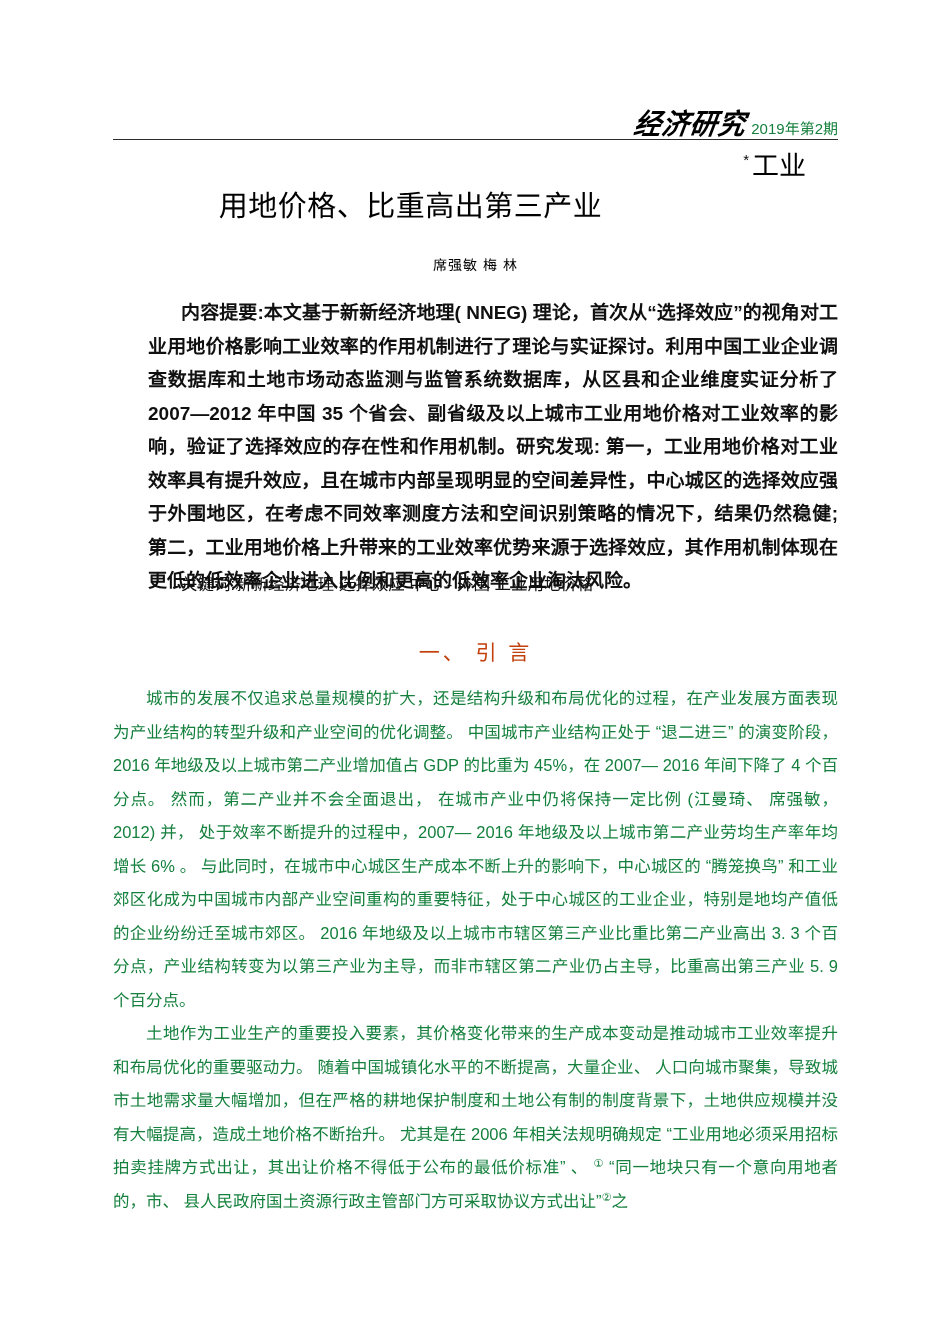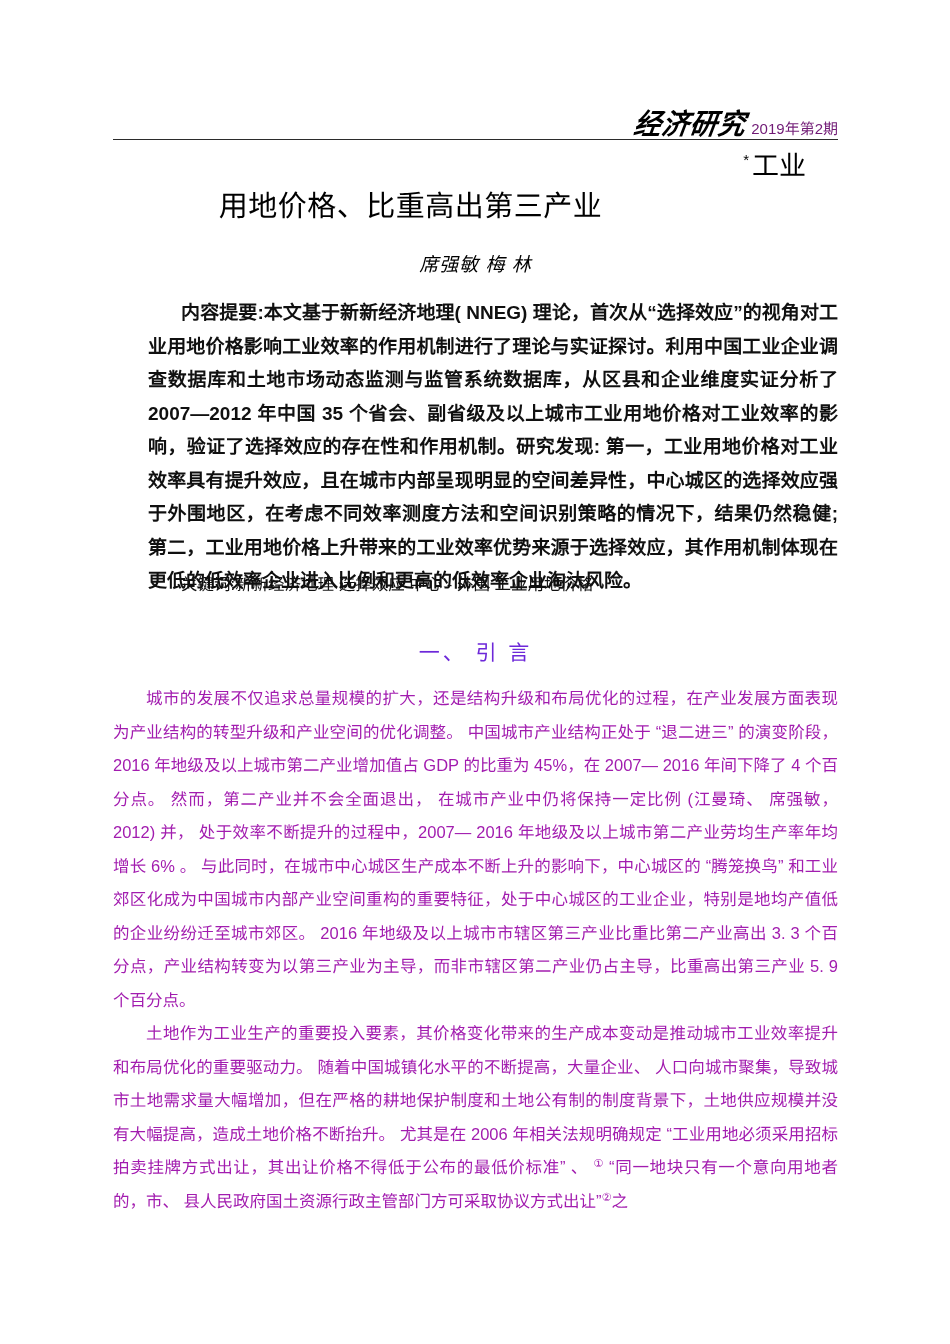--- a/index.html
+++ b/index.html
@@ -45,21 +45,21 @@
     line-height: 1;
     letter-spacing: 1px;
     transform: skewX(-8deg) scaleY(1.06);
     color: #000;
     white-space: nowrap;
     padding-bottom: 1px;
   }
   .issue-text {
     font-size: 15px;
     line-height: 1;
-    color: #701a75;
+    color: #15803d;
     white-space: nowrap;
     padding-bottom: 2px;
   }
   .masthead-rule {
     position: absolute;
     left: 0;
     top: 39px;
     width: 725px;
     border-top: 1px solid #2b2b2b;
   }
@@ -88,26 +88,25 @@
     text-align: center;
     font-size: 29px;
     line-height: 44px;
     color: #000;
     letter-spacing: 0.5px;
     padding-right: 130px;
     white-space: nowrap;
   }
   .authors {
     text-align: center;
-    font-size: 19px;
+    font-size: 14px;
     line-height: 30px;
     margin-top: 22px;
     color: #000;
     letter-spacing: 1px;
-    font-style: italic;
   }
 
   
   .abstract {
     position: absolute;
     left: 148px;
     top: 296px;
     width: 690px;
     font-size: 19px;
     line-height: 33.5px;
@@ -137,34 +136,34 @@
   
   .section-heading {
     position: absolute;
     left: 113px;
     top: 637px;
     width: 725px;
     text-align: center;
     font-size: 21px;
     line-height: 32px;
     letter-spacing: 3px;
-    color: #6d28d9;
+    color: #c2410c;
   }
 
   
   .body-text {
     position: absolute;
     left: 113px;
     top: 682px;
     width: 725px;
     font-size: 16.5px;
     line-height: 33.5px;
     text-align: justify;
     text-justify: inter-ideograph;
-    color: #a21caf;
+    color: #15803d;
   }
   .body-text p {
     margin: 0;
     text-indent: 33px;
   }
   sup.fn {
     font-size: 11px;
     vertical-align: super;
     line-height: 0;
   }

